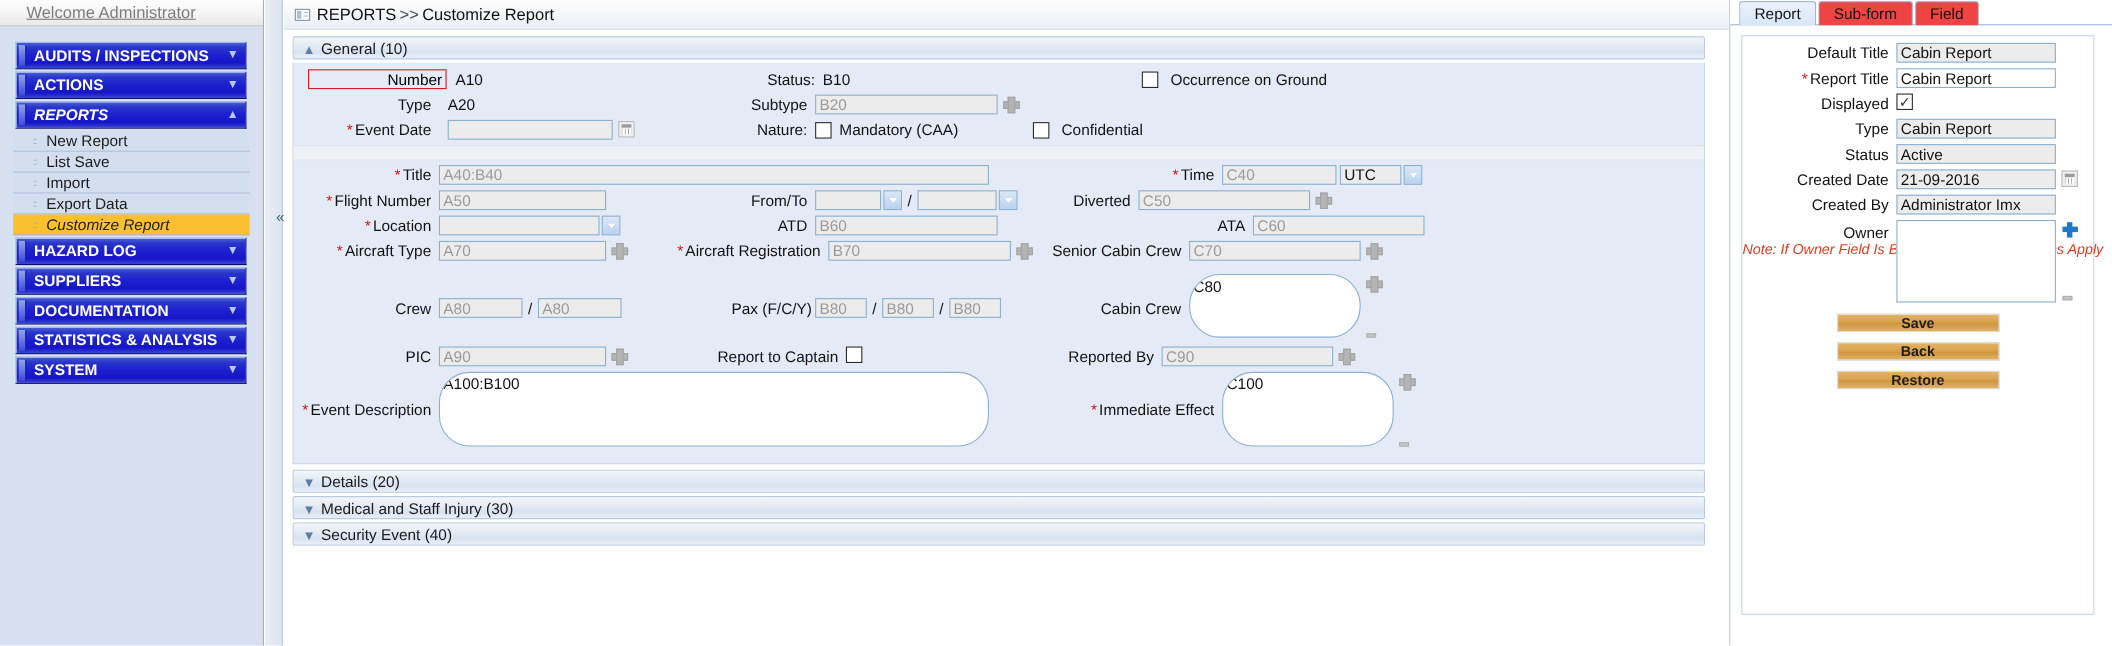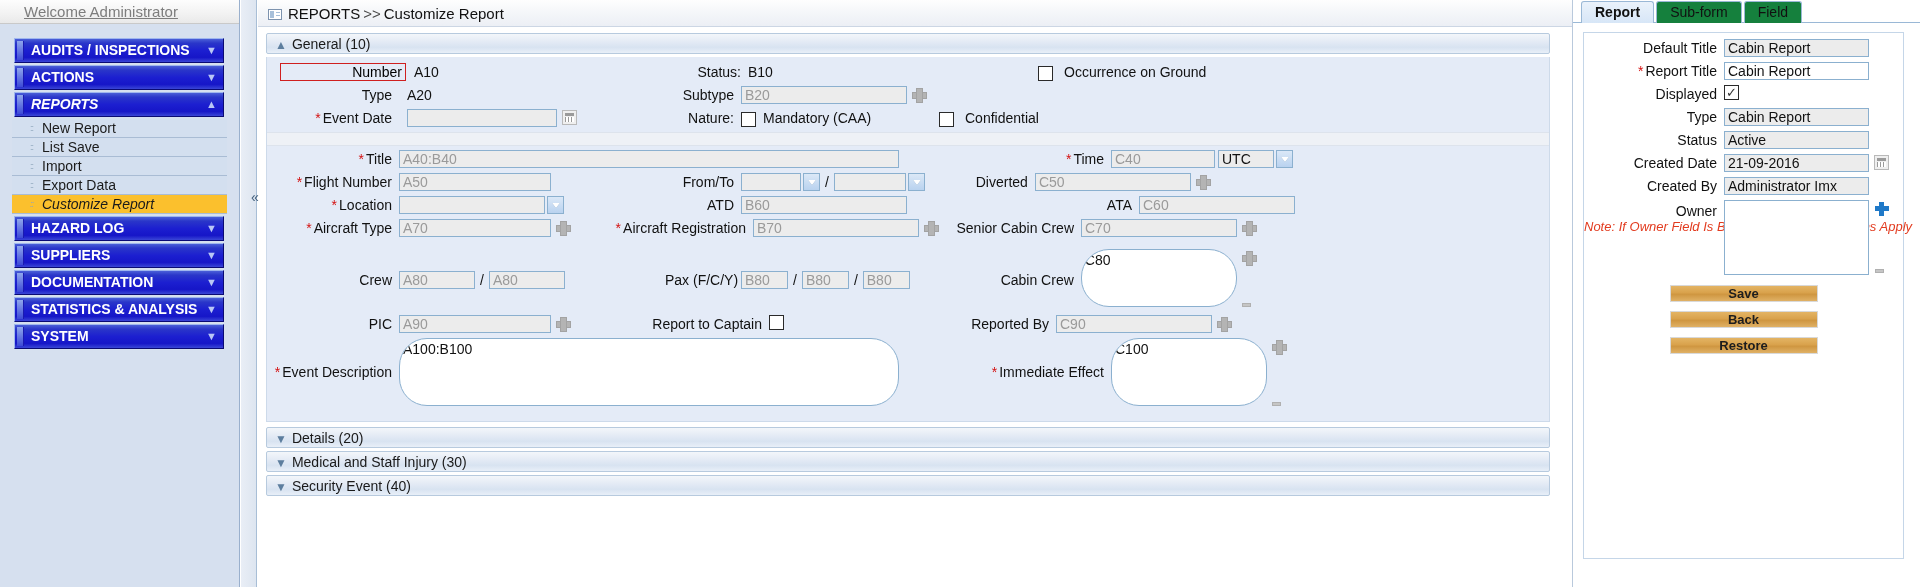--- a/index.html
+++ b/index.html
@@ -242,28 +242,28 @@
   }
   #tabs{
     height:23px; padding-left:8px; position:relative;
     border-bottom:1px solid #9ab8d6;
     background:#ffffff;
   }
   .tab{
     display:inline-block; height:22px; line-height:21px;
     padding:0 13px; font-size:14px; color:#111;
     border:1px solid #9ab8d6; border-bottom:none;
-    background:#15803d;
+    background:#ef4444;
     border-radius:3px 3px 0 0;
     margin-right:2px;
     cursor:pointer;
     position:relative; top:1px;
   }
   .tab.active{
-    font-weight:bold;
+    font-weight:normal;
     background:linear-gradient(to bottom,#eaf2fb,#d7e6f7);
   }
   #prop-box{
     position:absolute; left:10px; right:16px; top:32px; bottom:28px;
     border:1px solid #c5d6e8; background:#ffffff; padding:6px 0 0 0;
   }
   .prow{ display:flex; align-items:flex-start; margin-bottom:5px; }
   .plbl{
     width:140px; text-align:right; padding-right:7px;
     font-size:14px; color:#111; line-height:18px; white-space:nowrap; flex:none;

